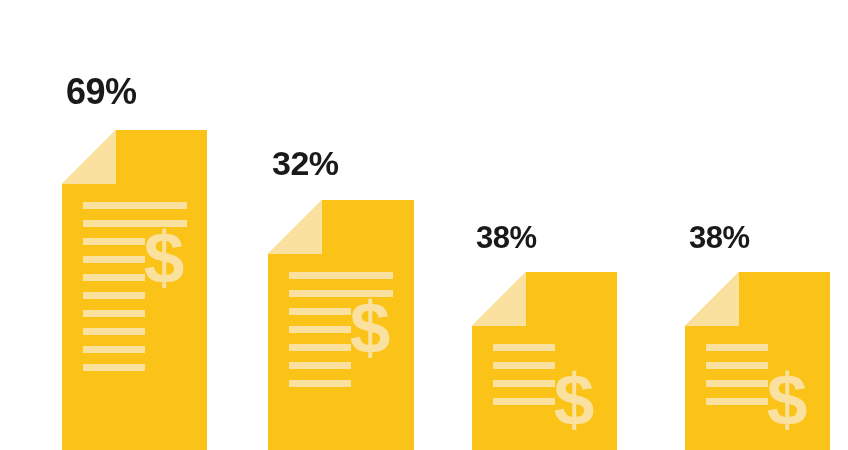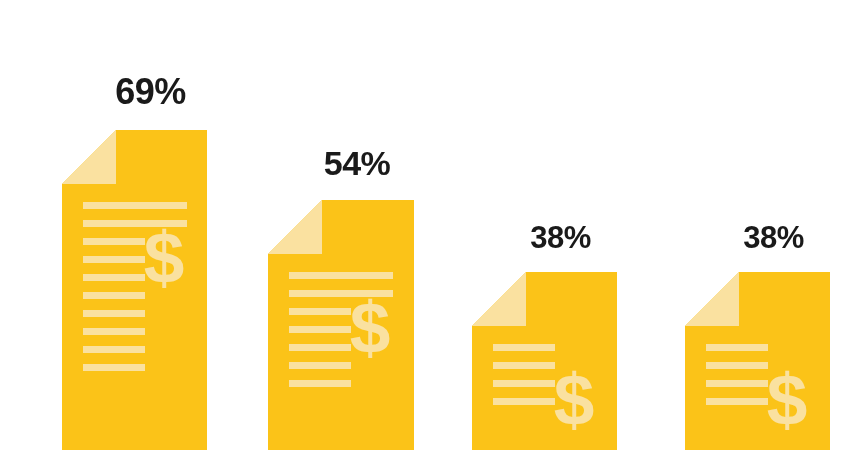--- a/index.html
+++ b/index.html
@@ -24,23 +24,22 @@
   }
 
   
   .doc-group {
     position: absolute;
     bottom: 0;
   }
 
   .doc-label {
     position: absolute;
-    left: 16px;
+    left: 4px;
     width: 100%;
-    text-align: center;
     font-family: "Liberation Sans", sans-serif;
     font-weight: bold;
     color: #1a1a1a;
     letter-spacing: -0.5px;
     line-height: 1;
     white-space: nowrap;
   }
 
   .doc-icon {
     position: absolute;
@@ -74,21 +73,21 @@
           <rect x="21" y="162" width="62" height="7" fill="#fae1a0"></rect>
           <rect x="21" y="180" width="62" height="7" fill="#fae1a0"></rect>
           <rect x="21" y="198" width="62" height="7" fill="#fae1a0"></rect>
           <rect x="21" y="216" width="62" height="7" fill="#fae1a0"></rect>
           <rect x="21" y="234" width="62" height="7" fill="#fae1a0"></rect>
           <text x="102" y="153.48000000000002" fill="#fae1a0" font-family="Liberation Sans, sans-serif" font-weight="bold" font-size="73" text-anchor="middle">$</text>
         </svg>
       </div>
     </div>
     <div class="doc-group" style="left: 268px; width: 146px; height: 304px;">
-      <div class="doc-label" style="top: 0px; font-size: 34px; color: rgb(26, 26, 26);">54%</div>
+      <div class="doc-label" style="top: 0px; font-size: 34px; color: rgb(26, 26, 26);">32%</div>
       <div class="doc-icon" style="height: 250px;">
         <svg viewBox="0 0 146 250" preserveAspectRatio="none" xmlns="http://www.w3.org/2000/svg">
           <path d="M 54 0 L 146 0 L 146 250 L 0 250 L 0 54 Z" fill="#fbc318"></path>
           <path d="M 54 0 L 54 54 L 0 54 Z" fill="#fae1a0"></path>
           <rect x="21" y="72" width="104" height="7" fill="#fae1a0"></rect>
           <rect x="21" y="90" width="104" height="7" fill="#fae1a0"></rect>
           <rect x="21" y="108" width="62" height="7" fill="#fae1a0"></rect>
           <rect x="21" y="126" width="62" height="7" fill="#fae1a0"></rect>
           <rect x="21" y="144" width="62" height="7" fill="#fae1a0"></rect>
           <rect x="21" y="162" width="62" height="7" fill="#fae1a0"></rect>

